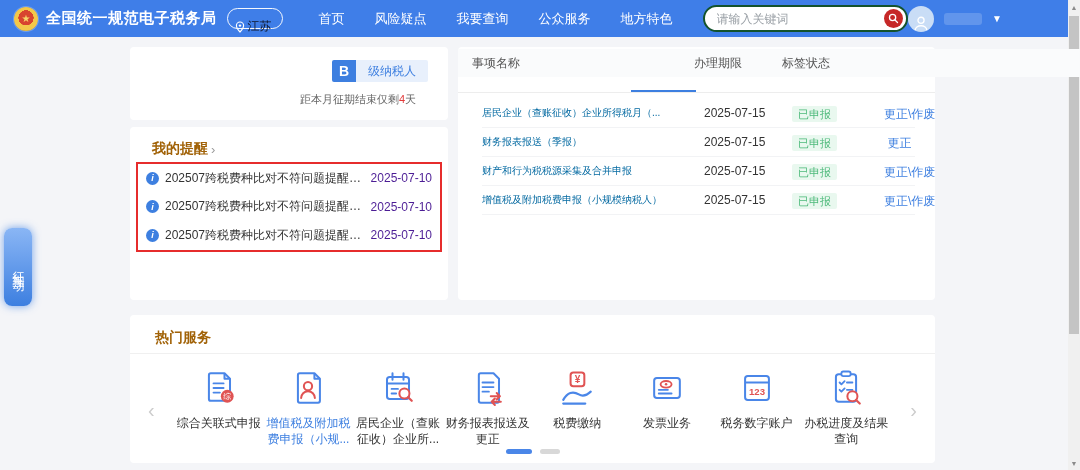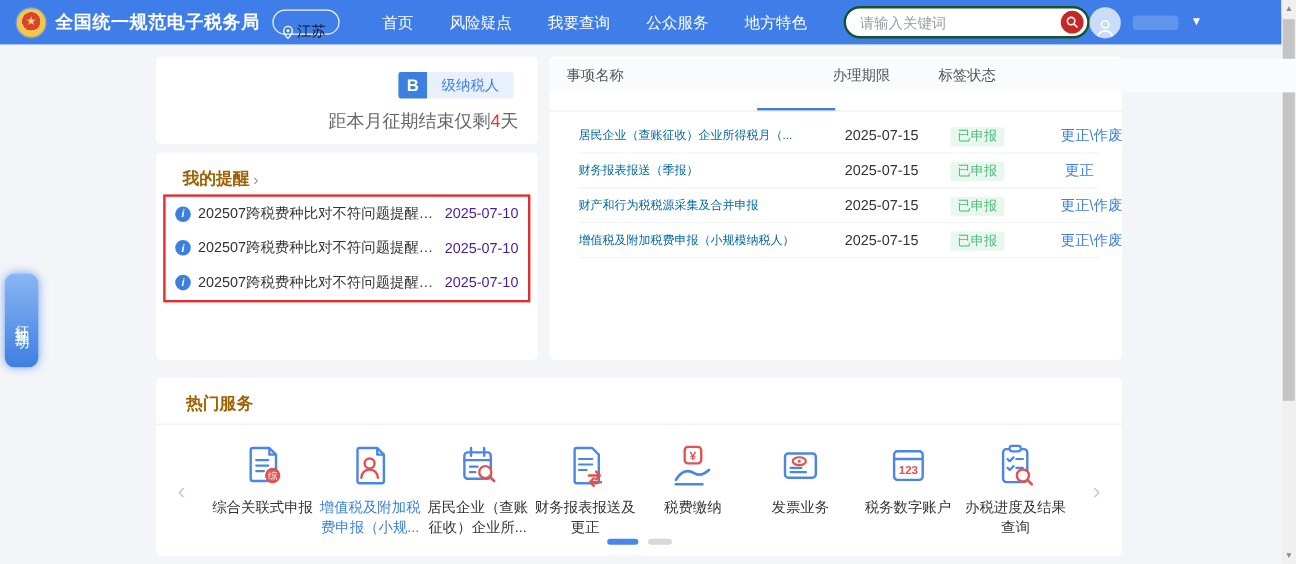--- a/index.html
+++ b/index.html
@@ -61,21 +61,21 @@
 
   .card-title { font-size:14px; font-weight:bold; color:#a16207; }
   .title-arrow { color:#999; font-size:13px; font-weight:normal; margin-left:3px; }
 
   
   .level-row { position:absolute; top:13px; right:20px; display:flex; cursor:pointer;}
   .level-letter { width:24px; height:22px; background:#3d7fe0; color:#fff; font-weight:bold; font-size:14px;
     display:flex; align-items:center; justify-content:center; border-radius:2px 0 0 2px;}
   .level-label { height:22px; background:#e8f0fc; color:#3d7fe0; font-size:12px; line-height:22px;
     padding:0 12px; border-radius:0 2px 2px 0; white-space:nowrap;}
-  .deadline-line { position:absolute; top:45px; right:16px; font-size:15px; color:#666; white-space:nowrap;text-align:right;}
+  .deadline-line { position:absolute; top:45px; right:32px; font-size:11px; color:#666; white-space:nowrap;text-align:right;}
   .deadline-line .red { color:#e23a3a; }
 
   
   .rem-head { padding:13px 0 0 22px; display:flex; align-items:center; cursor:pointer;}
   .annotation-box { position:absolute; left:6px; top:35px; width:306px; height:90px;
     border:2px solid #e62c2c; padding:0 8px; }
   .rem-item { height:28.5px; display:flex; align-items:center; cursor:pointer; }
   .info-icon { width:13px; height:13px; border-radius:50%; background:#3d7fe0; color:#fff; font-size:9px;
     font-weight:bold; display:flex; align-items:center; justify-content:center; flex:0 0 auto; font-style:italic;}
   .rem-text { font-size:12px; color:#333; margin-left:6px; flex:1; white-space:nowrap; overflow:hidden; text-overflow:ellipsis;}

